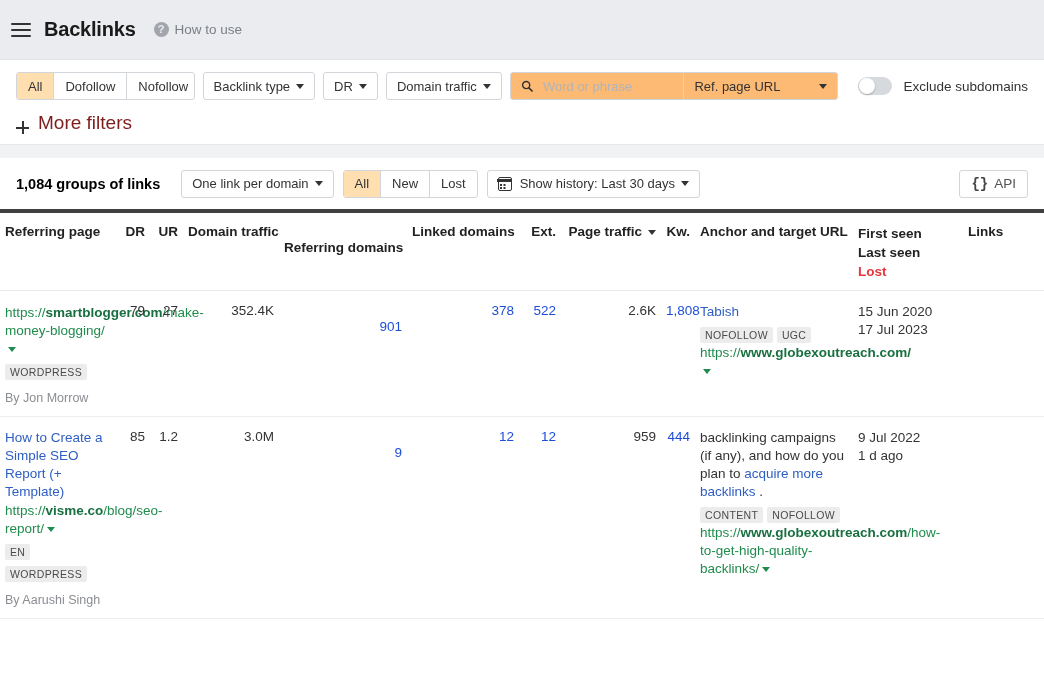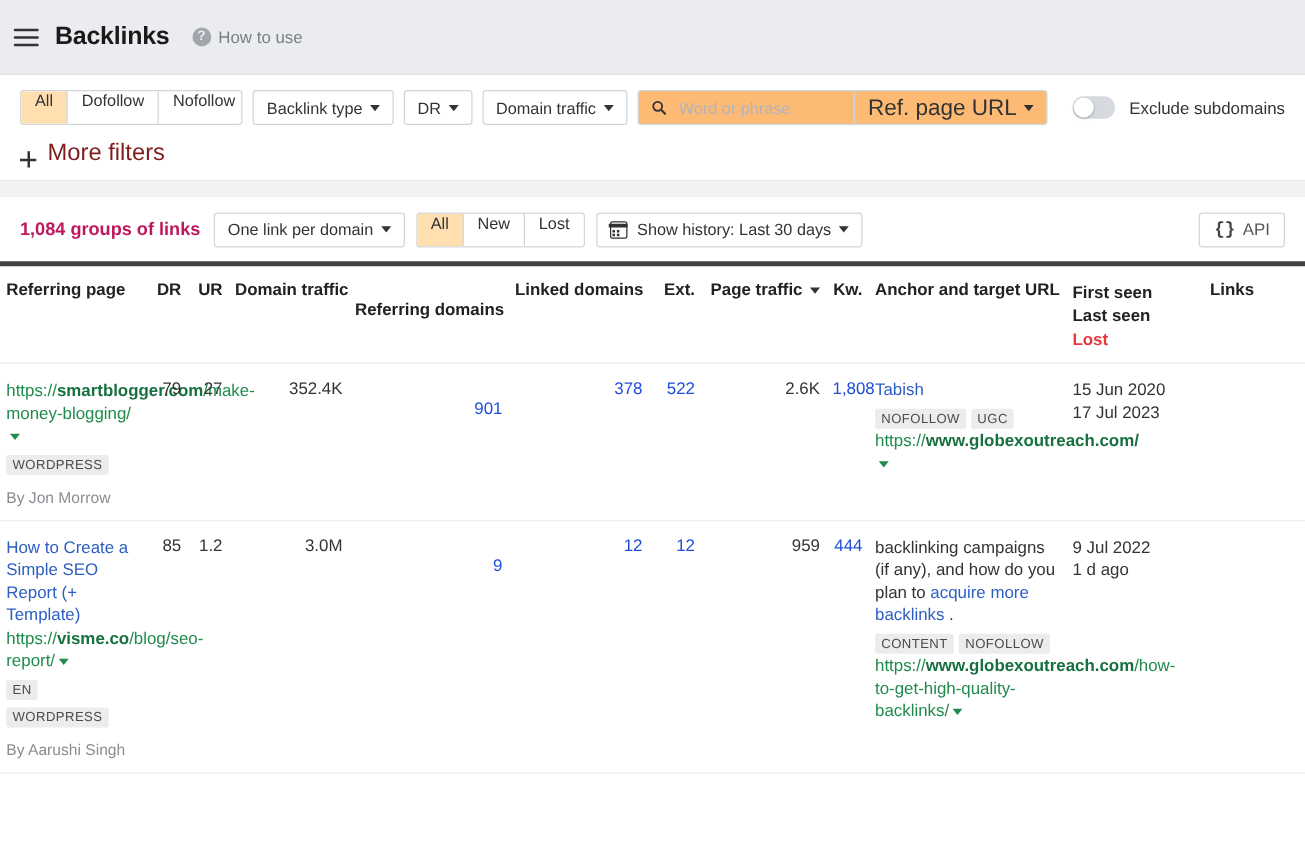--- a/index.html
+++ b/index.html
@@ -63,21 +63,21 @@
   }
   .seg {
     display: flex;
     border: 1px solid #d2d5d9;
     border-radius: 3px;
     overflow: hidden;
     height: 28px;
     background: #fff;
   }
   .seg > div {
-    display: flex; align-items: flex-start;
+    display: flex; align-items: center;
     padding: 0 11px;
     font-size: 13px;
     color: #333;
     cursor: pointer;
     border-right: 1px solid #d2d5d9;
     white-space: nowrap;
   }
   .seg > div:last-child { border-right: none; }
   .seg > div.active { background: #ffdfb0; color: #333; }
   .caret {
@@ -123,23 +123,24 @@
     font-family: "Liberation Sans", sans-serif;
     width: 100%;
     color: #333;
     background: transparent;
   }
   .search-box input::placeholder { color: #b0b4b9; }
   .refurl {
     display: flex; align-items: center;
     padding: 0 10px;
     height: 100%;
-    font-size: 18px;
+    font-size: 13px;
     cursor: pointer;
     white-space: nowrap;
+    gap: 33px;
   }
   .toggle-wrap { display: flex; align-items: center; gap: 11px; margin-left: 12px; }
   .toggle {
     width: 34px; height: 18px;
     border-radius: 9px;
     background: #d6d9dd;
     position: relative;
     cursor: pointer;
     flex: none;
   }
@@ -172,22 +173,22 @@
   .gap-strip { height: 13px; background: #f1f2f4; }
 
   
   .results-bar {
     display: flex; align-items: center; gap: 9px;
     padding: 0 16px;
     height: 51px;
     background: #fff;
   }
   .count {
-    font-size: 14.5px; font-weight: bold; color: #be185d;
-    margin-right: 2px;
+    font-size: 14.5px; font-weight: bold; color: #000000;
+    margin-right: 12px;
     white-space: nowrap;
   }
   .cal-icon {
     width: 14px; height: 14px;
     border: 1.7px solid #333;
     border-radius: 2px;
     position: relative;
     margin-right: 8px;
     flex: none;
   }

